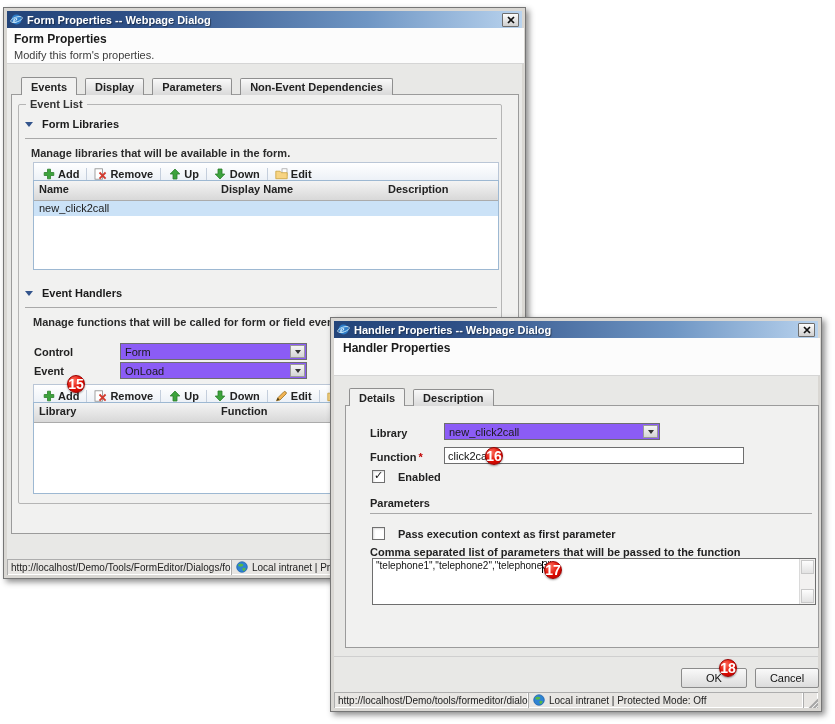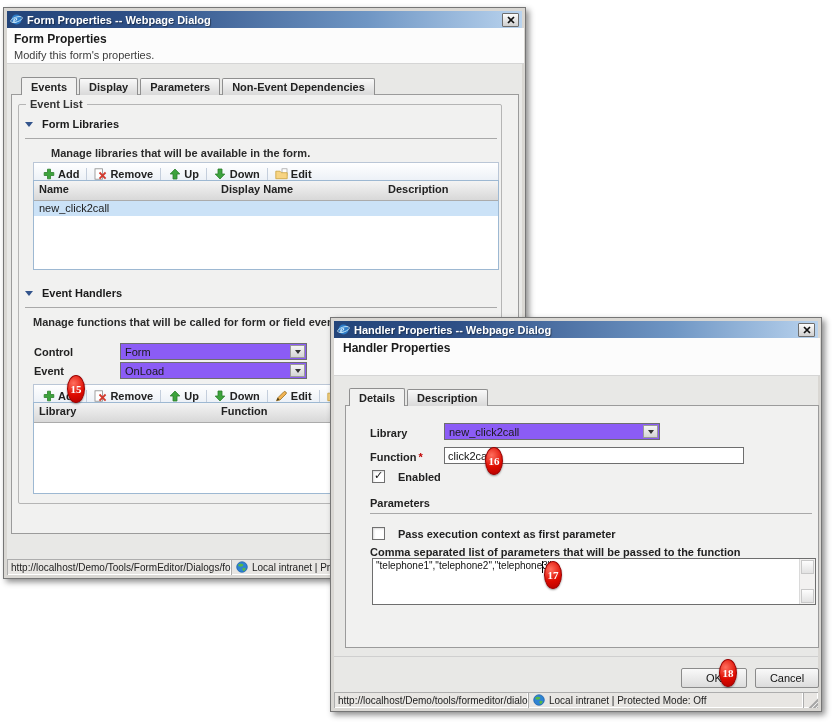--- a/index.html
+++ b/index.html
@@ -17,21 +17,21 @@
                    text-shadow:1px 1px 1px rgba(0,0,0,.4); flex:1; }
   .closebtn { width:17px; height:14px; background:linear-gradient(#FDFDFD,#CFCFCF);
               border:1px solid #6E6E6E; border-radius:1px; display:flex; align-items:center;
               justify-content:center; font-size:9px; font-weight:bold; color:#111; line-height:1; }
   .hdrband { position:absolute; left:3px; background:#FCFCFC; border-bottom:1px solid #D5D5D5; }
   .hdr-title { font-size:12px; font-weight:bold; color:#1a1a1a; }
   .hdr-sub { font-size:11px; color:#3c3c3c; margin-top:3px; }
   .bodyarea { position:absolute; left:3px; right:3px; background:#E8E8E6; }
 
   
-  .tabs { position:absolute; display:flex; gap:2px; z-index:3; }
+  .tabs { position:absolute; display:flex; gap:8px; z-index:3; }
   .tab { padding:2px 9px 2px 9px; height:17px; font-weight:bold; font-size:11px; color:#222;
          background:linear-gradient(#F9F9F9,#D9D9D9); border:1px solid #8F8F8F;
          border-bottom:none; border-radius:2px 2px 0 0; white-space:nowrap; }
   .tab.active { background:#F1F1F0; height:18px; margin-top:-1px; padding-top:3px; }
   .panel { position:absolute; background:#F1F1F0; border:1px solid #9B9B9B; z-index:2; }
 
   
   .groupbox { position:absolute; border:1px solid #B5B5B5; border-radius:2px; }
   .gb-label { position:absolute; top:-7px; left:7px; background:#F1F1F0; padding:0 4px;
               font-weight:bold; color:#333; }
@@ -80,25 +80,25 @@
   .textarea-wrap textarea { position:absolute; left:0; top:0; right:17px; bottom:0; width:calc(100% - 17px);
             height:100%; border:none; resize:none; outline:none; font-family:inherit; font-size:10px;
             color:#111; padding:1px 3px; background:transparent; }
   .vscroll { position:absolute; right:0; top:0; bottom:0; width:16px; background:#F2F1F0;
              border-left:1px solid #DADADA; }
   .vsbtn { position:absolute; left:1px; right:1px; height:14px; background:linear-gradient(#FDFDFD,#E2E2E2);
            border:1px solid #C8C8C8; }
   .caret { position:absolute; width:1px; height:12px; background:#000; }
 
   
-  .badge { position:absolute; width:18px; height:28px; border-radius:50%;
+  .badge { position:absolute; width:18px; height:18px; border-radius:50%;
            background:radial-gradient(circle at 35% 28%, #FF6F5E, #DE0B00 55%, #B30000);
-           border:1px solid #990000; color:#fff; font-weight:bold; font-size:11px;
+           border:1px solid #990000; color:#fff; font-weight:bold; font-size:14px;
            display:flex; align-items:center; justify-content:center; z-index:40;
-           box-shadow:0 1px 2px rgba(0,0,0,.4);font-family:Liberation Serif, serif; }
+           box-shadow:0 1px 2px rgba(0,0,0,.4); }
 
   
   .pbtn { position:absolute; height:20px; background:linear-gradient(#F9F9F9,#DCDCDC);
           border:1px solid #8B8B8B; border-radius:2px; font-size:11px; color:#111;
           display:flex; align-items:center; justify-content:center; }
   .divline { position:absolute; border-top:1px solid #CFCFCF; }
 
   
   .statusbar { position:absolute; left:3px; right:3px; bottom:3px; height:16px; background:#E8E6E3;
                display:flex; align-items:stretch; font-size:10px; color:#222; }
@@ -149,21 +149,21 @@
     <div class="panel" style="left:7px; top:86px; width:508px; height:440px;"></div>
 
     <div class="groupbox" style="left:14px; top:96px; width:484px; height:400px; z-index:5;">
       <span class="gb-label">Event List</span>
 
       <div class="sect" style="left:6px; top:13px;">
         <span class="tri-down"></span>
         <b>Form Libraries</b>
       </div>
       <div class="hline" style="left:6px; top:33px; width:472px;"></div>
-      <div class="desc" style="left:32px; top:42px;">Manage libraries that will be available in the form.</div>
+      <div class="desc" style="left:12px; top:42px;">Manage libraries that will be available in the form.</div>
 
       <div class="toolbar" style="left:14px; top:57px; width:466px;">
         <span class="tbtn">
           <span class="ticon">
               <svg width="12" height="12" viewBox="0 0 12 12">
                 <path d="M4.5 1.2 h3 v3.3 h3.3 v3 h-3.3 v3.3 h-3 v-3.3 H1.2 v-3 h3.3 z" fill="#3DA33D" stroke="#2B7F2B" stroke-width="0.8"></path>
               </svg>
             </span>
           <span>Add</span>
         </span>

